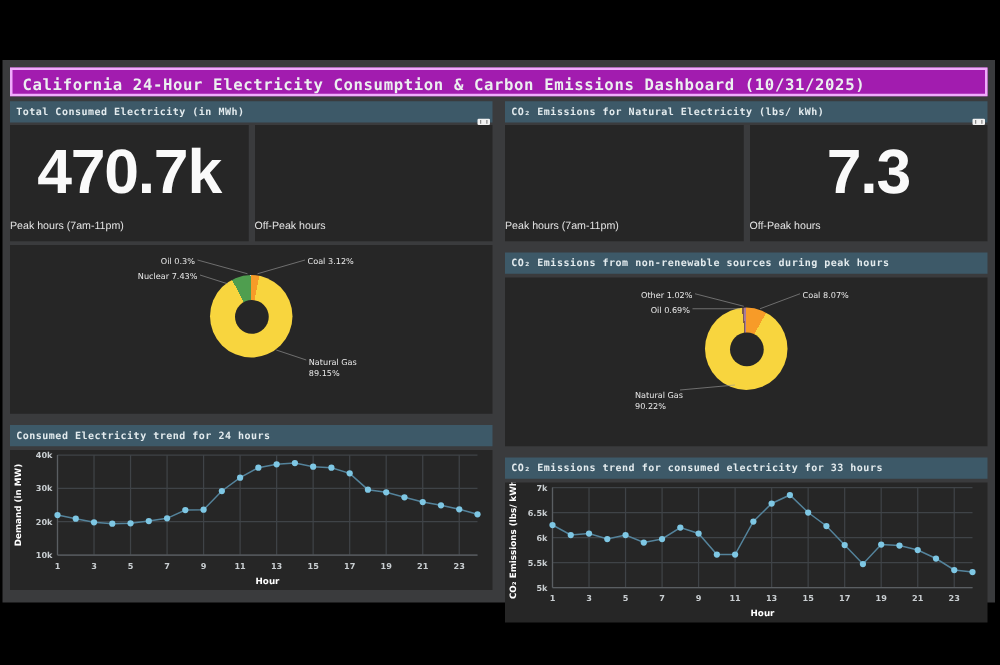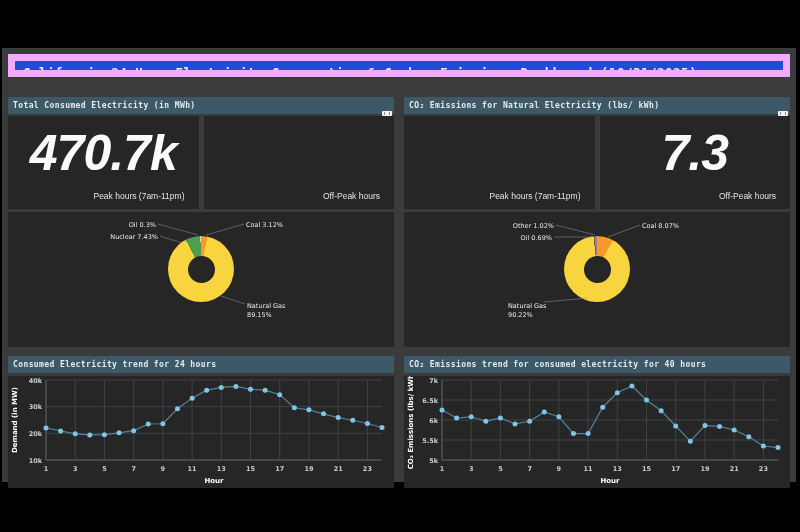--- a/index.html
+++ b/index.html
@@ -1,40 +1,40 @@
 <!DOCTYPE html>
 <html><head>
 <meta charset="utf-8">
 <style>
   html,body{margin:0;padding:0;background:#000;}
   body{width:800px;height:532px;position:relative;overflow:hidden;
        font-family:"Liberation Sans",sans-serif;-webkit-font-smoothing:antialiased;}
   .frame{position:absolute;left:2px;top:48px;width:794px;height:434px;
          background:#3a3b3d;box-sizing:border-box;padding:6px;}
-  .titlebar{height:23px;line-height:23px;background:#1d4ed8;border:7px solid #f0abfc;
+  .titlebar{height:23px;line-height:23px;background:#a21caf;border:2px solid #f0abfc;
             color:#eceff0;font-family:"DejaVu Sans Mono",monospace;font-weight:700;
             font-size:12.5px;letter-spacing:.5px;padding-left:8px;box-sizing:border-box;
             white-space:nowrap;overflow:hidden;}
-  .cols{display:flex;gap:10px;margin-top:20px;}
+  .cols{display:flex;gap:10px;margin-top:4px;}
   .col{width:386px;}
   .sec-header{position:relative;height:17px;line-height:17px;background:#3d5968;
               color:#e3ebee;font-family:"DejaVu Sans Mono",monospace;font-weight:700;
               font-size:8px;letter-spacing:.4px;padding:0 5px;box-sizing:border-box;
               white-space:nowrap;overflow:visible;}
   .sec-header.gap9{margin-top:9px;}
   .handle{position:absolute;right:2px;bottom:-2px;width:10px;height:5px;background:#f2f2f2;
           border-radius:1px;}
   .handle::after{content:"";display:block;margin:1px auto 0;width:4px;height:3px;
                  border-left:1px solid #8a8a8a;border-right:1px solid #8a8a8a;}
   .kpi-row{display:flex;gap:5px;margin-top:2px;height:93px;}
   .kpi-card{flex:1;background:#262626;position:relative;}
   .kpi-value{position:absolute;top:0;left:0;right:0;height:74px;display:flex;
              align-items:center;justify-content:center;color:#fafafa;
-             font-size:50px;font-weight:700;letter-spacing:-1px;font-style:italic;}
-  .kpi-label{position:absolute;bottom:8px;left:0;right:14px;text-align:right;
+             font-size:50px;font-weight:700;letter-spacing:-1px;}
+  .kpi-label{position:absolute;bottom:8px;left:0;right:14px;text-align:left;
              color:#e4e4e4;font-size:8.5px;}
   .panel{background:#262626;margin-top:3px;position:relative;}
   .donut-panel{height:135px;}
   .chart-panel{height:112px;}
   .donut{position:absolute;left:160px;top:24px;width:66px;height:66px;border-radius:50%;}
   .donut::after{content:"";position:absolute;inset:19.5px;border-radius:50%;background:#262626;}
   svg.overlay{position:absolute;left:0;top:0;width:386px;height:111px;}
   svg.chart{display:block;width:386px;height:112px;}
   .callout{font:6.5px "DejaVu Sans",sans-serif;fill:#e9e9e9;}
   .tick{font:700 6.5px "DejaVu Sans",sans-serif;fill:#c9ced1;}
@@ -154,36 +154,37 @@
       <div class="kpi-row">
         <div class="kpi-card">
           <div class="kpi-label">Peak hours (7am-11pm)</div>
         </div>
         <div class="kpi-card">
           <div class="kpi-value">7.3</div>
           <div class="kpi-label">Off-Peak hours</div>
         </div>
       </div>
 
+      <div class="sec-header gap9">CO₂ Emissions from non-renewable sources during peak hours</div>
       <div class="panel donut-panel">
         <div class="donut" id="donut1" style="background: conic-gradient(rgb(247, 155, 40) 0%, rgb(247, 155, 40) 8.07%, rgb(248, 213, 62) 8.07%, rgb(248, 213, 62) 98.29%, rgb(125, 90, 79) 98.29%, rgb(125, 90, 79) 98.98%, rgb(166, 121, 159) 98.98%, rgb(166, 121, 159) 100%);"></div>
         <svg class="overlay">
           <line x1="152" y1="13" x2="191" y2="23" stroke="#9a9a9a" stroke-width="0.5"></line>
           <line x1="150" y1="25" x2="188" y2="25" stroke="#9a9a9a" stroke-width="0.5"></line>
           <line x1="236" y1="13" x2="204" y2="25" stroke="#9a9a9a" stroke-width="0.5"></line>
           <line x1="140" y1="90" x2="184" y2="86" stroke="#9a9a9a" stroke-width="0.5"></line>
           <text class="callout" x="150" y="16" text-anchor="end">Other 1.02%</text>
           <text class="callout" x="148" y="28" text-anchor="end">Oil 0.69%</text>
           <text class="callout" x="238" y="16" text-anchor="start">Coal 8.07%</text>
           <text class="callout" x="104" y="96" text-anchor="start">Natural Gas</text>
           <text class="callout" x="104" y="105" text-anchor="start">90.22%</text>
         </svg>
       </div>
 
-      <div class="sec-header gap9">CO₂ Emissions trend for consumed electricity for 40 hours</div>
+      <div class="sec-header gap9">CO₂ Emissions trend for consumed electricity for 33 hours</div>
       <div class="panel chart-panel">
         <svg class="chart">
             <line x1="38" x2="38" y1="4" y2="84" stroke="#3f4347" stroke-width="1"></line>
             <text x="38" y="95" text-anchor="middle" class="tick">1</text>
             <line x1="67.21739130434783" x2="67.21739130434783" y1="4" y2="84" stroke="#3f4347" stroke-width="1"></line>
             <text x="67.21739130434783" y="95" text-anchor="middle" class="tick">3</text>
             <line x1="96.43478260869566" x2="96.43478260869566" y1="4" y2="84" stroke="#3f4347" stroke-width="1"></line>
             <text x="96.43478260869566" y="95" text-anchor="middle" class="tick">5</text>
             <line x1="125.65217391304348" x2="125.65217391304348" y1="4" y2="84" stroke="#3f4347" stroke-width="1"></line>
             <text x="125.65217391304348" y="95" text-anchor="middle" class="tick">7</text>

